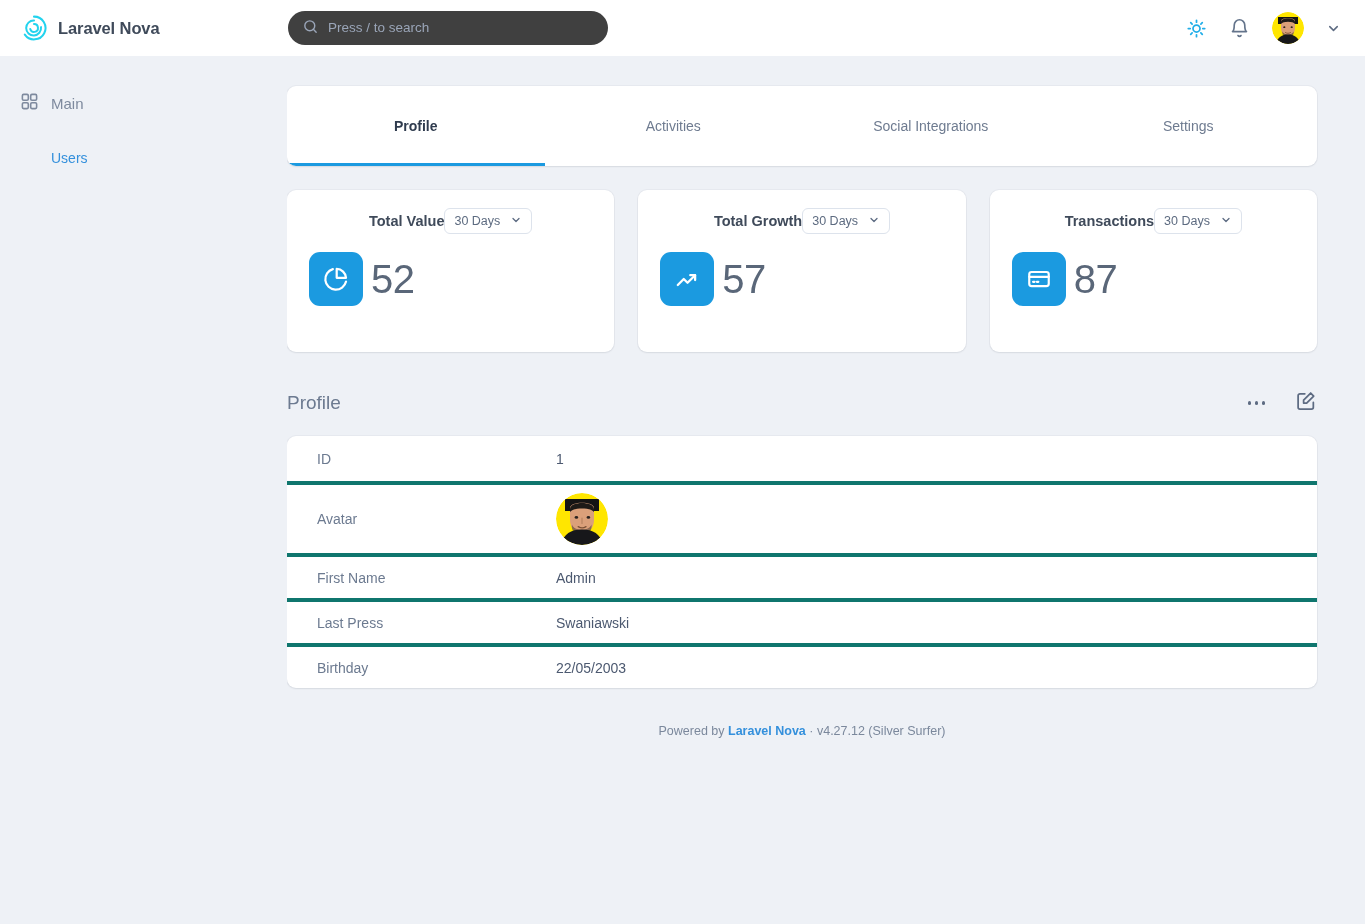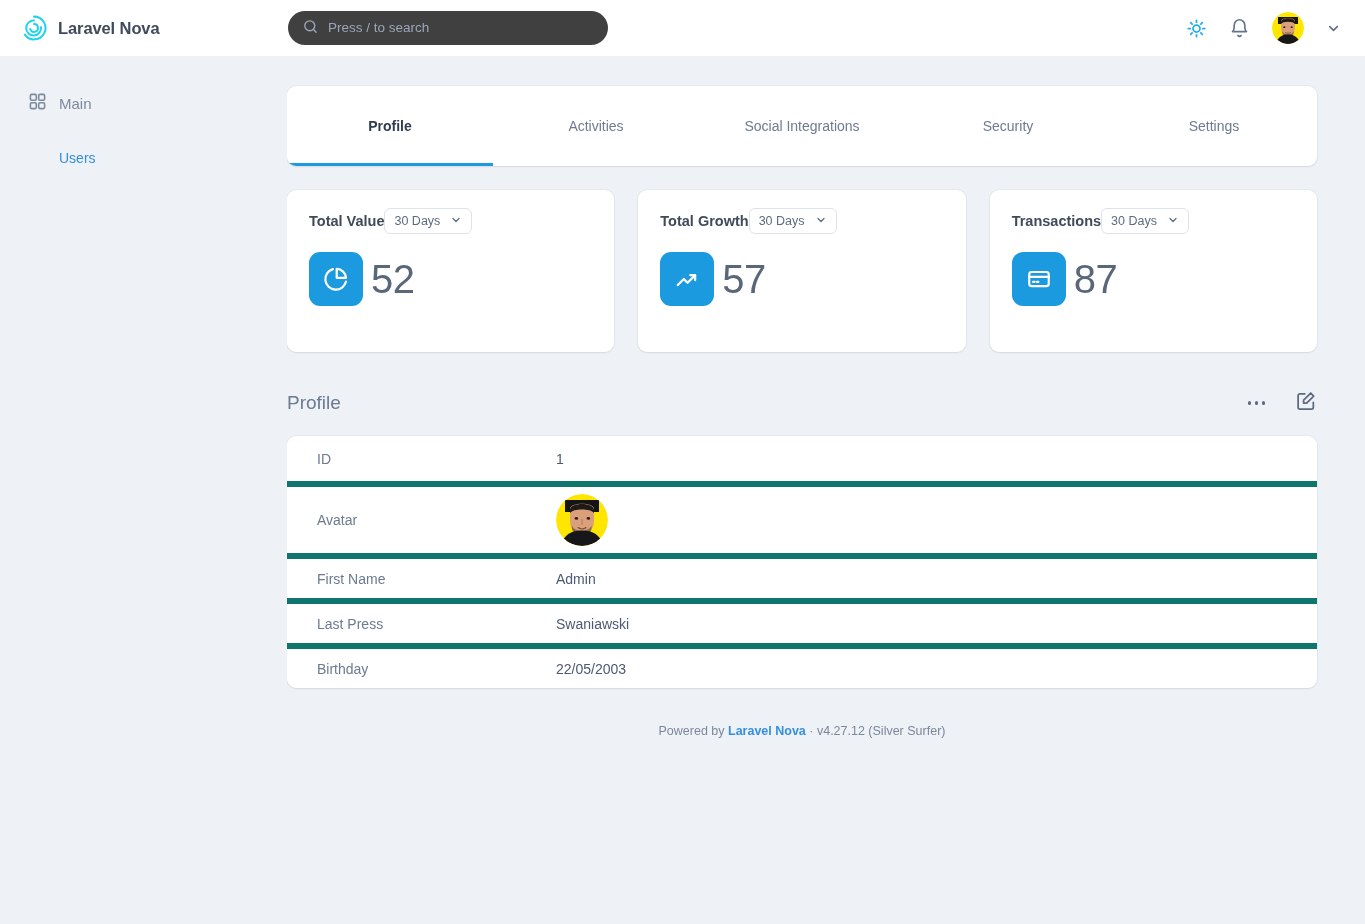--- a/index.html
+++ b/index.html
@@ -46,21 +46,21 @@
     width: 32px; height: 32px; border-radius: 50%;
     overflow: hidden; display: block; flex: none;
   }
   .chev-small { display: block; }
 
   
   .shell { display: flex; width: 100%; height: calc(924px - 56px); }
 
   
   .sidebar { width: 287px; flex: none; padding-top: 30px; }
-  .nav-group { margin-bottom: 22px; margin-left: 8px; }
+  .nav-group { margin-bottom: 22px; }
   .nav-head {
     display: flex; align-items: center; gap: 12px;
     padding: 6px 0 6px 20px; cursor: pointer;
   }
   .nav-head-label { font-size: 15px; color: #7e8a9e; }
   .nav-sub {
     padding: 7px 0 7px 51px; font-size: 14px;
     font-weight: normal; color: #3490dc; cursor: pointer;
   }
 
@@ -85,21 +85,21 @@
   }
   .tab.active { color: #2f3b4e; font-weight: bold; }
   .tab.active::after {
     content: ""; position: absolute; left: 0; right: 0; bottom: 0;
     height: 3px; background: #1b9ae0;
   }
 
   
   .metrics { display: flex; gap: 24px; margin-top: 24px; }
   .metric { flex: 1; height: 162px; padding: 18px 22px; position: relative; }
-  .metric-top { display: flex; align-items: center; justify-content: flex-start; }
+  .metric-top { display: flex; align-items: center; justify-content: center; }
   .metric-title { font-size: 14.5px; font-weight: bold; color: #3f4a5a; }
   .sel {
     border: 1px solid #dde3ec; background: #fff; border-radius: 6px;
     height: 26px; padding: 0 9px; display: flex; align-items: center; gap: 10px;
     font-size: 12.5px; color: #5d6b80; cursor: pointer;
   }
   .metric-body { display: flex; align-items: center; gap: 8px; margin-top: 18px; }
   .metric-icon {
     width: 54px; height: 54px; border-radius: 11px; background: #1b9ae0;
     display: flex; align-items: center; justify-content: center; flex: none;
@@ -113,21 +113,21 @@
     margin-top: 34px; height: 34px;
     display: flex; align-items: center;
   }
   .panel-title { font-size: 19px; color: #6c7a90; }
   .panel-actions { margin-left: auto; display: flex; align-items: center; gap: 30px; }
   .dots { display: flex; gap: 3.5px; cursor: pointer; }
   .dots i { width: 3.5px; height: 3.5px; border-radius: 50%; background: #5d6b82; display: block; }
 
   
   .detail { margin-top: 16px; overflow: hidden; }
-  .drow { display: flex; align-items: center; min-height: 45px; border-top: 6px solid #0f766e; }
+  .drow { display: flex; align-items: center; min-height: 45px; border-top: 4px solid #0f766e; }
   .drow:first-child { border-top: none; }
   .dlabel { width: 269px; padding-left: 30px; font-size: 14px; color: #6c7a90; flex: none; }
   .dvalue { font-size: 14px; color: #4c5970; }
   .row-avatar { min-height: 72px; }
   .avatar-cell { width: 52px; height: 52px; border-radius: 50%; overflow: hidden; display: block; }
 
   
   .footer { margin-top: 32px; text-align: center; }
   .footer-line { font-size: 12.5px; color: #7b889c; line-height: 22px; }
   .footer-link { color: #3490dc; font-weight: bold; }
@@ -227,21 +227,20 @@
 
   </div>
 
   <div class="main">
     <div class="content">
 
       <div class="card tabs">
         <div class="tab active">Profile</div>
         <div class="tab">Activities</div>
         <div class="tab">Social Integrations</div>
-        <div class="tab">Security</div>
         <div class="tab">Settings</div>
       </div>
 
       <div class="metrics">
 
         <div class="card metric">
           <div class="metric-top">
             <span class="metric-title">Total Value</span>
             <span class="sel">
               <span>30 Days</span>

